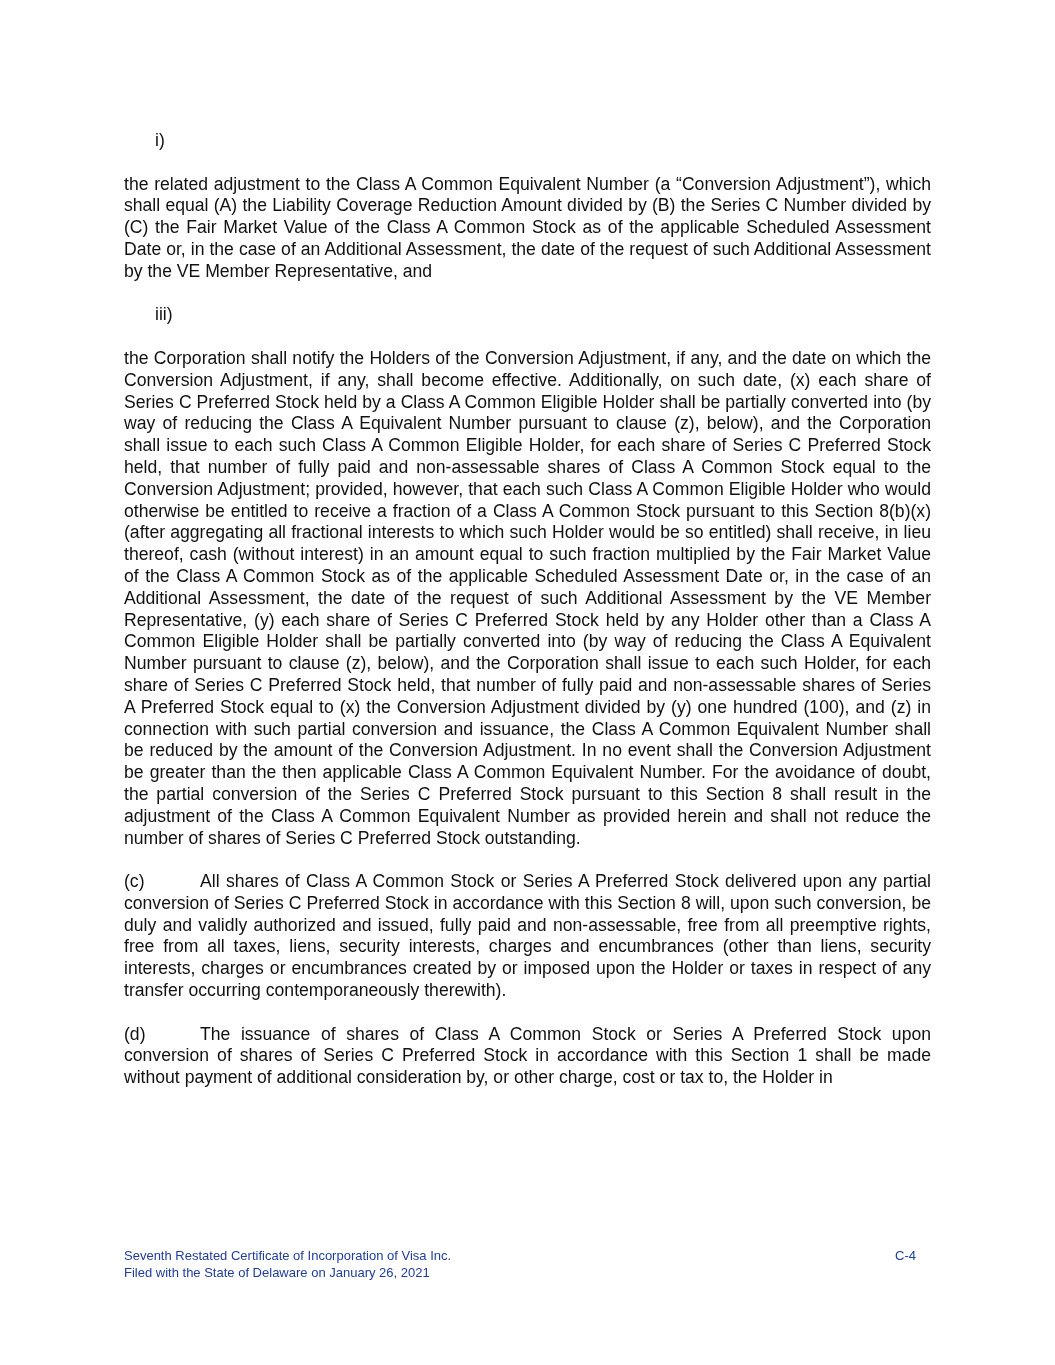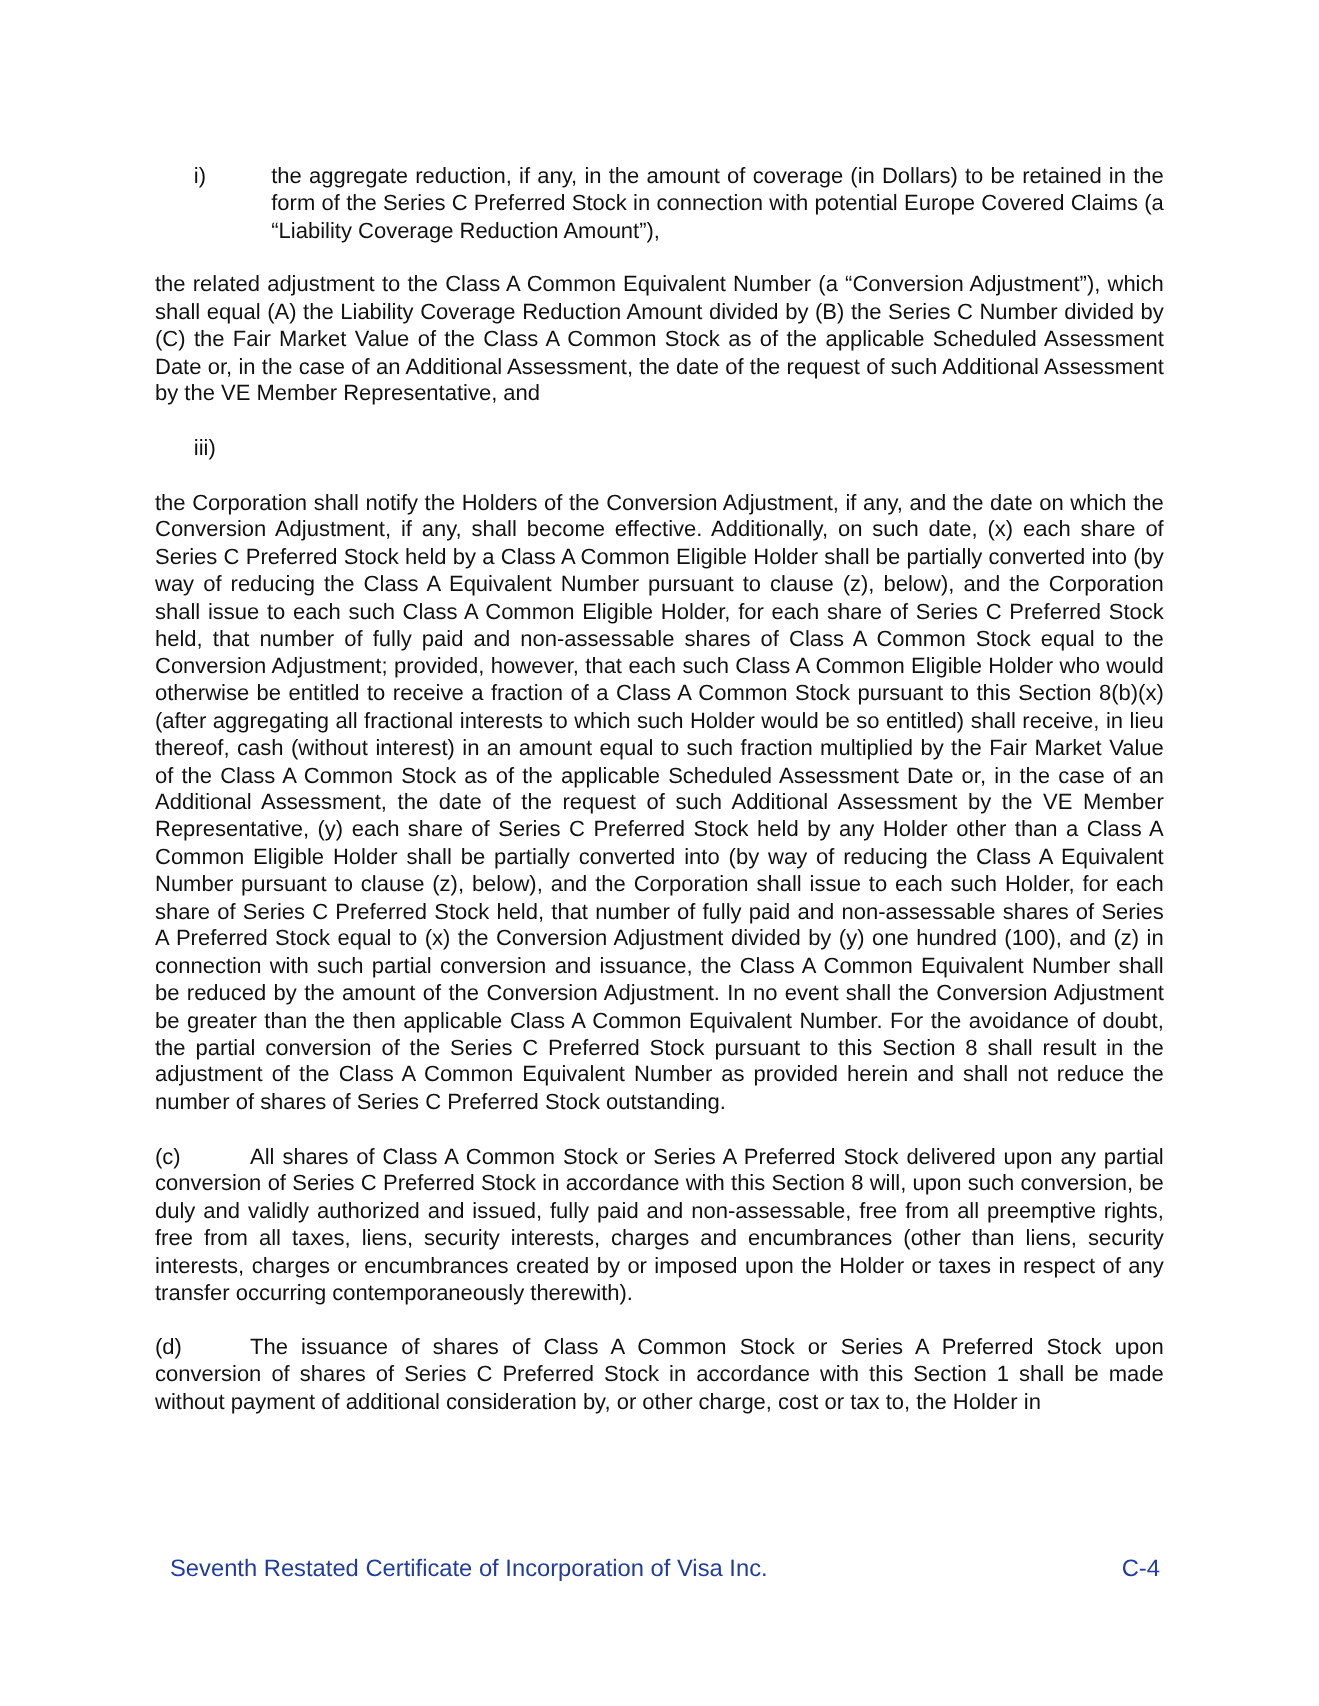--- a/index.html
+++ b/index.html
@@ -41,40 +41,39 @@
     .para {
       text-align: justify;
       margin: 0 0 21.8px 0;
     }
     .sub-marker {
       display: inline-block;
       width: 76px;
     }
     .footer {
       position: absolute;
-      left: 136px;
+      left: 124px;
       top: 1247px;
       width: 792px;
-      font-size: 19px;
+      font-size: 13px;
       line-height: 17px;
       color: #1f3c9e;
     }
     .footer .row {
       display: flex;
       justify-content: space-between;
     }
   </style>
 </head>
 <body>
 
 <div class="page">
 
   <div class="item">
     <span class="marker">i)</span>
-    <span class="text">the aggregate reduction, if any, in the amount of coverage (in Dollars) to be retained in the form of the Series C Preferred Stock in connection with potential Europe Covered Claims (a “Liability Coverage Reduction Amount”),</span>
   </div>
 
   <div class="item">
     <span class="text">the related adjustment to the Class A Common Equivalent Number (a “Conversion Adjustment”), which shall equal (A) the Liability Coverage Reduction Amount divided by (B) the Series C Number divided by (C) the Fair Market Value of the Class A Common Stock as of the applicable Scheduled Assessment Date or, in the case of an Additional Assessment, the date of the request of such Additional Assessment by the VE Member Representative, and</span>
   </div>
 
   <div class="item">
     <span class="marker">iii)</span>
   </div>
 
@@ -88,13 +87,16 @@
     <span class="sub-marker">(d)</span><span>The issuance of shares of Class A Common Stock or Series A Preferred Stock upon conversion of shares of Series C Preferred Stock in accordance with this Section 1 shall be made without payment of additional consideration by, or other charge, cost or tax to, the Holder in</span>
   </p>
 
 </div>
 
 <div class="footer">
   <div class="row">
     <span>Seventh Restated Certificate of Incorporation of Visa Inc.</span>
     <span>C-4</span>
   </div>
+  <div class="row">
+    <span>Filed with the State of Delaware on January 26, 2021</span>
+  </div>
 </div>
 
 </body></html>

